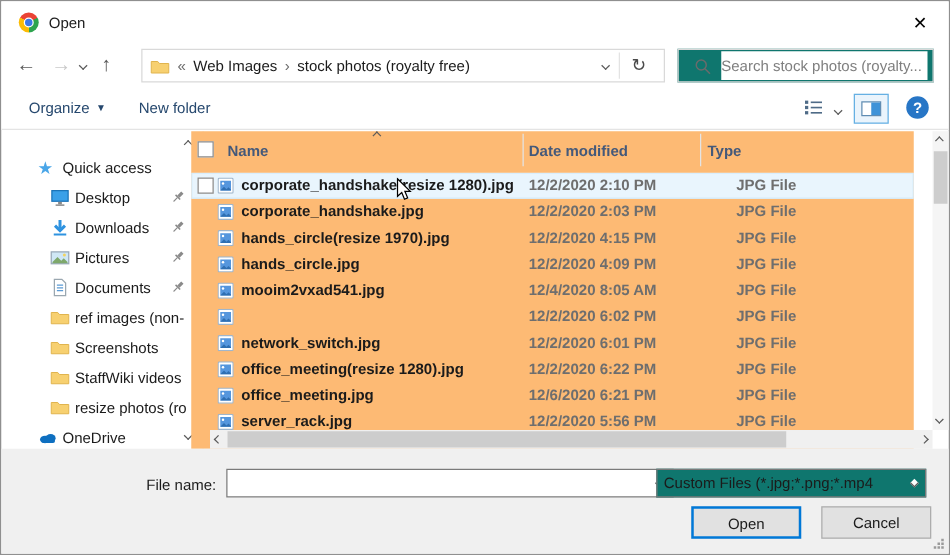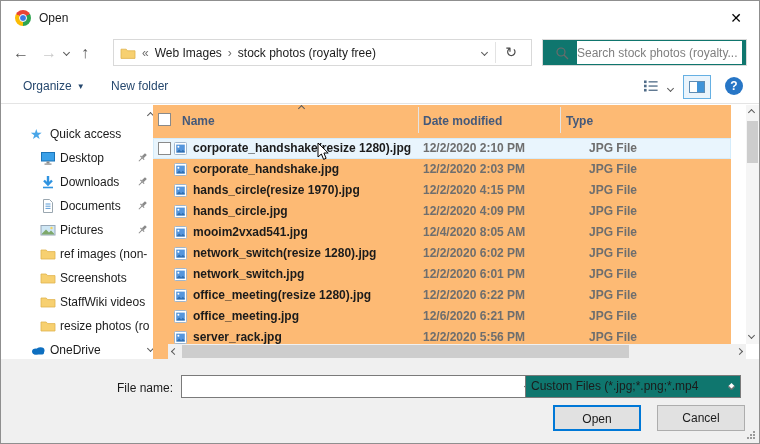--- a/index.html
+++ b/index.html
@@ -207,39 +207,39 @@
         <svg class="pin" viewBox="0 0 16 16">
             <g transform="rotate(45 8 8)" fill="#8a8a8a">
               <rect x="6.7" y="2.5" width="2.6" height="4.5"></rect>
               <rect x="5.4" y="7" width="5.2" height="1.2"></rect>
               <rect x="7.6" y="8.2" width="0.9" height="4.3"></rect>
             </g>
           </svg>
       </div>
       <div class="side-item child">
         <svg class="si-icon" viewBox="0 0 16 16">
-            <path d="M3.5 1.5 h6 l3 3 v10 h-9 z" fill="#fff" stroke="#9aa7b0"></path>
-            <path d="M5.5 6 h5 M5.5 8.2 h5 M5.5 10.4 h5" stroke="#5b9bd5" stroke-width="1"></path>
-          </svg>
-        <span class="si-label">Documents</span>
+            <rect x="1" y="3.5" width="14" height="9.5" fill="#cfe7f5" stroke="#98a8b8"></rect>
+            <path d="M2 11.5 l4-4 3 3 2-2 3 3 v1 h-12 z" fill="#7ea86b"></path>
+            <circle cx="11.5" cy="6" r="1.2" fill="#f4d35e"></circle>
+          </svg>
+        <span class="si-label">Pictures</span>
         <svg class="pin" viewBox="0 0 16 16">
             <g transform="rotate(45 8 8)" fill="#8a8a8a">
               <rect x="6.7" y="2.5" width="2.6" height="4.5"></rect>
               <rect x="5.4" y="7" width="5.2" height="1.2"></rect>
               <rect x="7.6" y="8.2" width="0.9" height="4.3"></rect>
             </g>
           </svg>
       </div>
       <div class="side-item child">
         <svg class="si-icon" viewBox="0 0 16 16">
-            <rect x="1" y="3.5" width="14" height="9.5" fill="#cfe7f5" stroke="#98a8b8"></rect>
-            <path d="M2 11.5 l4-4 3 3 2-2 3 3 v1 h-12 z" fill="#7ea86b"></path>
-            <circle cx="11.5" cy="6" r="1.2" fill="#f4d35e"></circle>
-          </svg>
-        <span class="si-label">Pictures</span>
+            <path d="M3.5 1.5 h6 l3 3 v10 h-9 z" fill="#fff" stroke="#9aa7b0"></path>
+            <path d="M5.5 6 h5 M5.5 8.2 h5 M5.5 10.4 h5" stroke="#5b9bd5" stroke-width="1"></path>
+          </svg>
+        <span class="si-label">Documents</span>
         <svg class="pin" viewBox="0 0 16 16">
             <g transform="rotate(45 8 8)" fill="#8a8a8a">
               <rect x="6.7" y="2.5" width="2.6" height="4.5"></rect>
               <rect x="5.4" y="7" width="5.2" height="1.2"></rect>
               <rect x="7.6" y="8.2" width="0.9" height="4.3"></rect>
             </g>
           </svg>
       </div>
       <div class="side-item child">
         <svg class="si-icon" viewBox="0 0 16 16">
@@ -345,21 +345,20 @@
         <span class="f-date">12/4/2020 8:05 AM</span>
         <span class="f-type">JPG File</span>
       </div>
       <div class="frow">
         <svg class="f-icon" viewBox="0 0 13 13">
             <rect x="0.5" y="0.5" width="12" height="12" rx="1" fill="#fff" stroke="#a0b6cc"></rect>
             <rect x="2.2" y="2.6" width="8.6" height="7.8" fill="#5596dd"></rect>
             <circle cx="4.4" cy="4.8" r="1" fill="#fff"></circle>
             <path d="M2.2 10.4 l3-3 2 2 1.6-1.6 2 2 v0.6 h-8.6 z" fill="#2f6fb2"></path>
           </svg>
-        <span class="f-name">network_switch(resize 1280).jpg</span>
         <span class="f-date">12/2/2020 6:02 PM</span>
         <span class="f-type">JPG File</span>
       </div>
       <div class="frow">
         <svg class="f-icon" viewBox="0 0 13 13">
             <rect x="0.5" y="0.5" width="12" height="12" rx="1" fill="#fff" stroke="#a0b6cc"></rect>
             <rect x="2.2" y="2.6" width="8.6" height="7.8" fill="#5596dd"></rect>
             <circle cx="4.4" cy="4.8" r="1" fill="#fff"></circle>
             <path d="M2.2 10.4 l3-3 2 2 1.6-1.6 2 2 v0.6 h-8.6 z" fill="#2f6fb2"></path>
           </svg>

